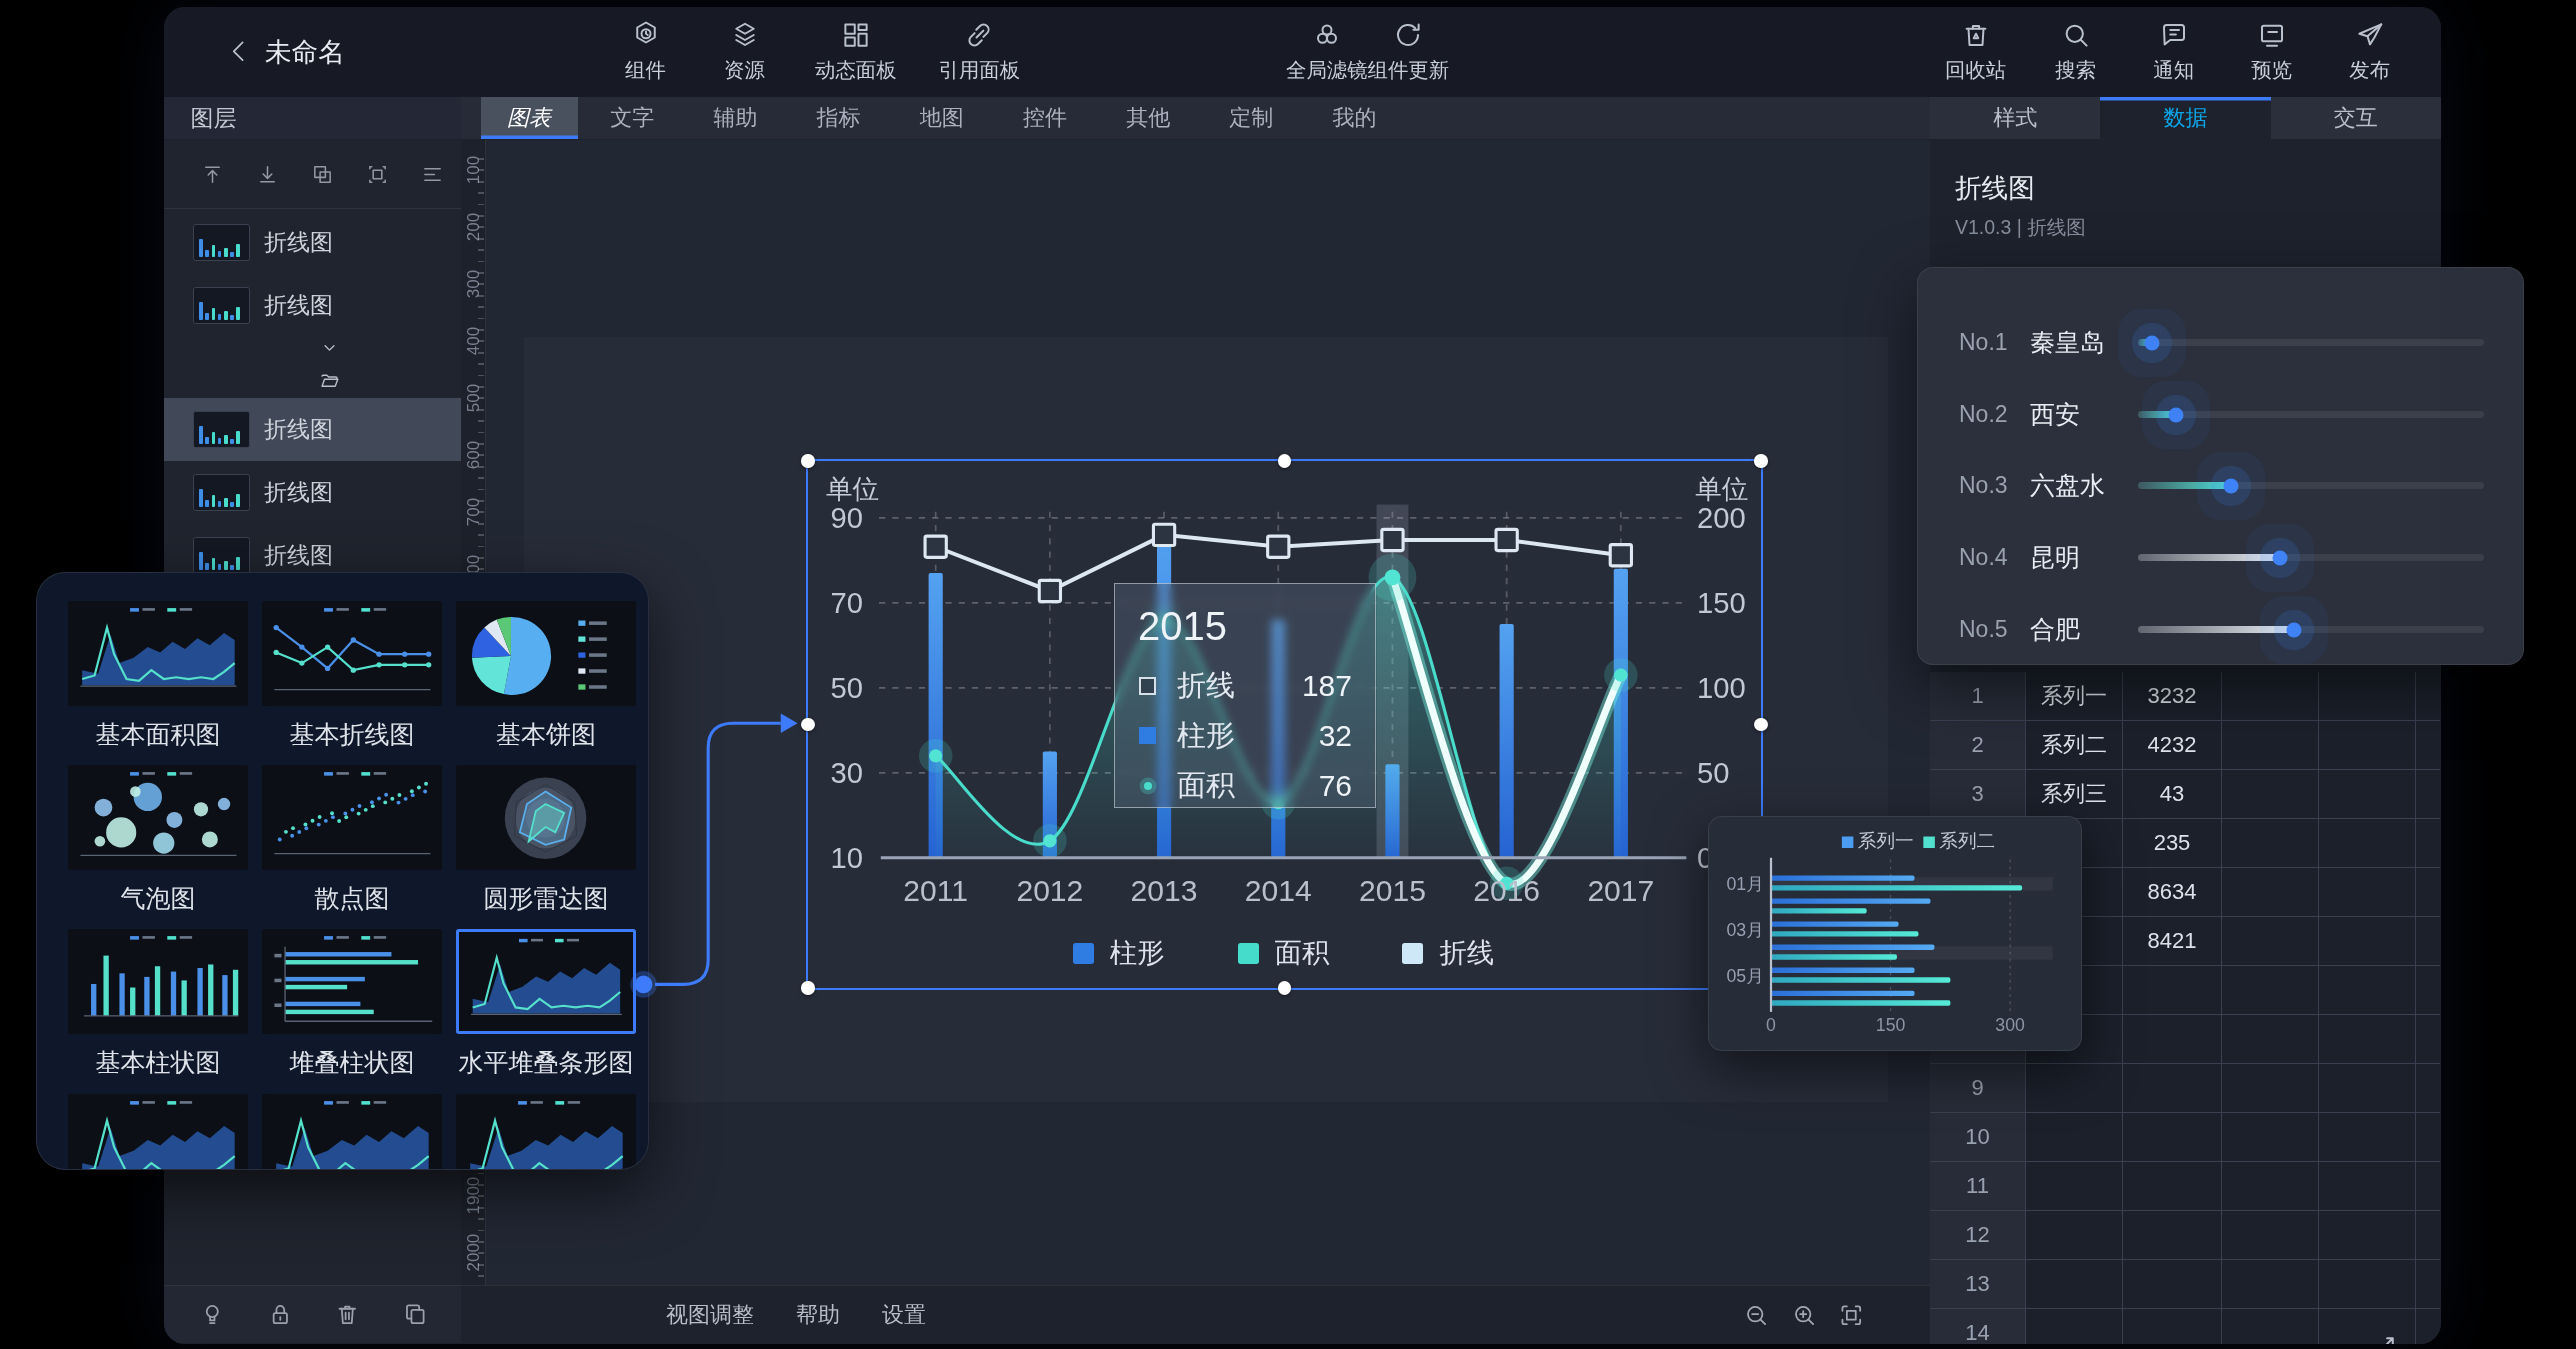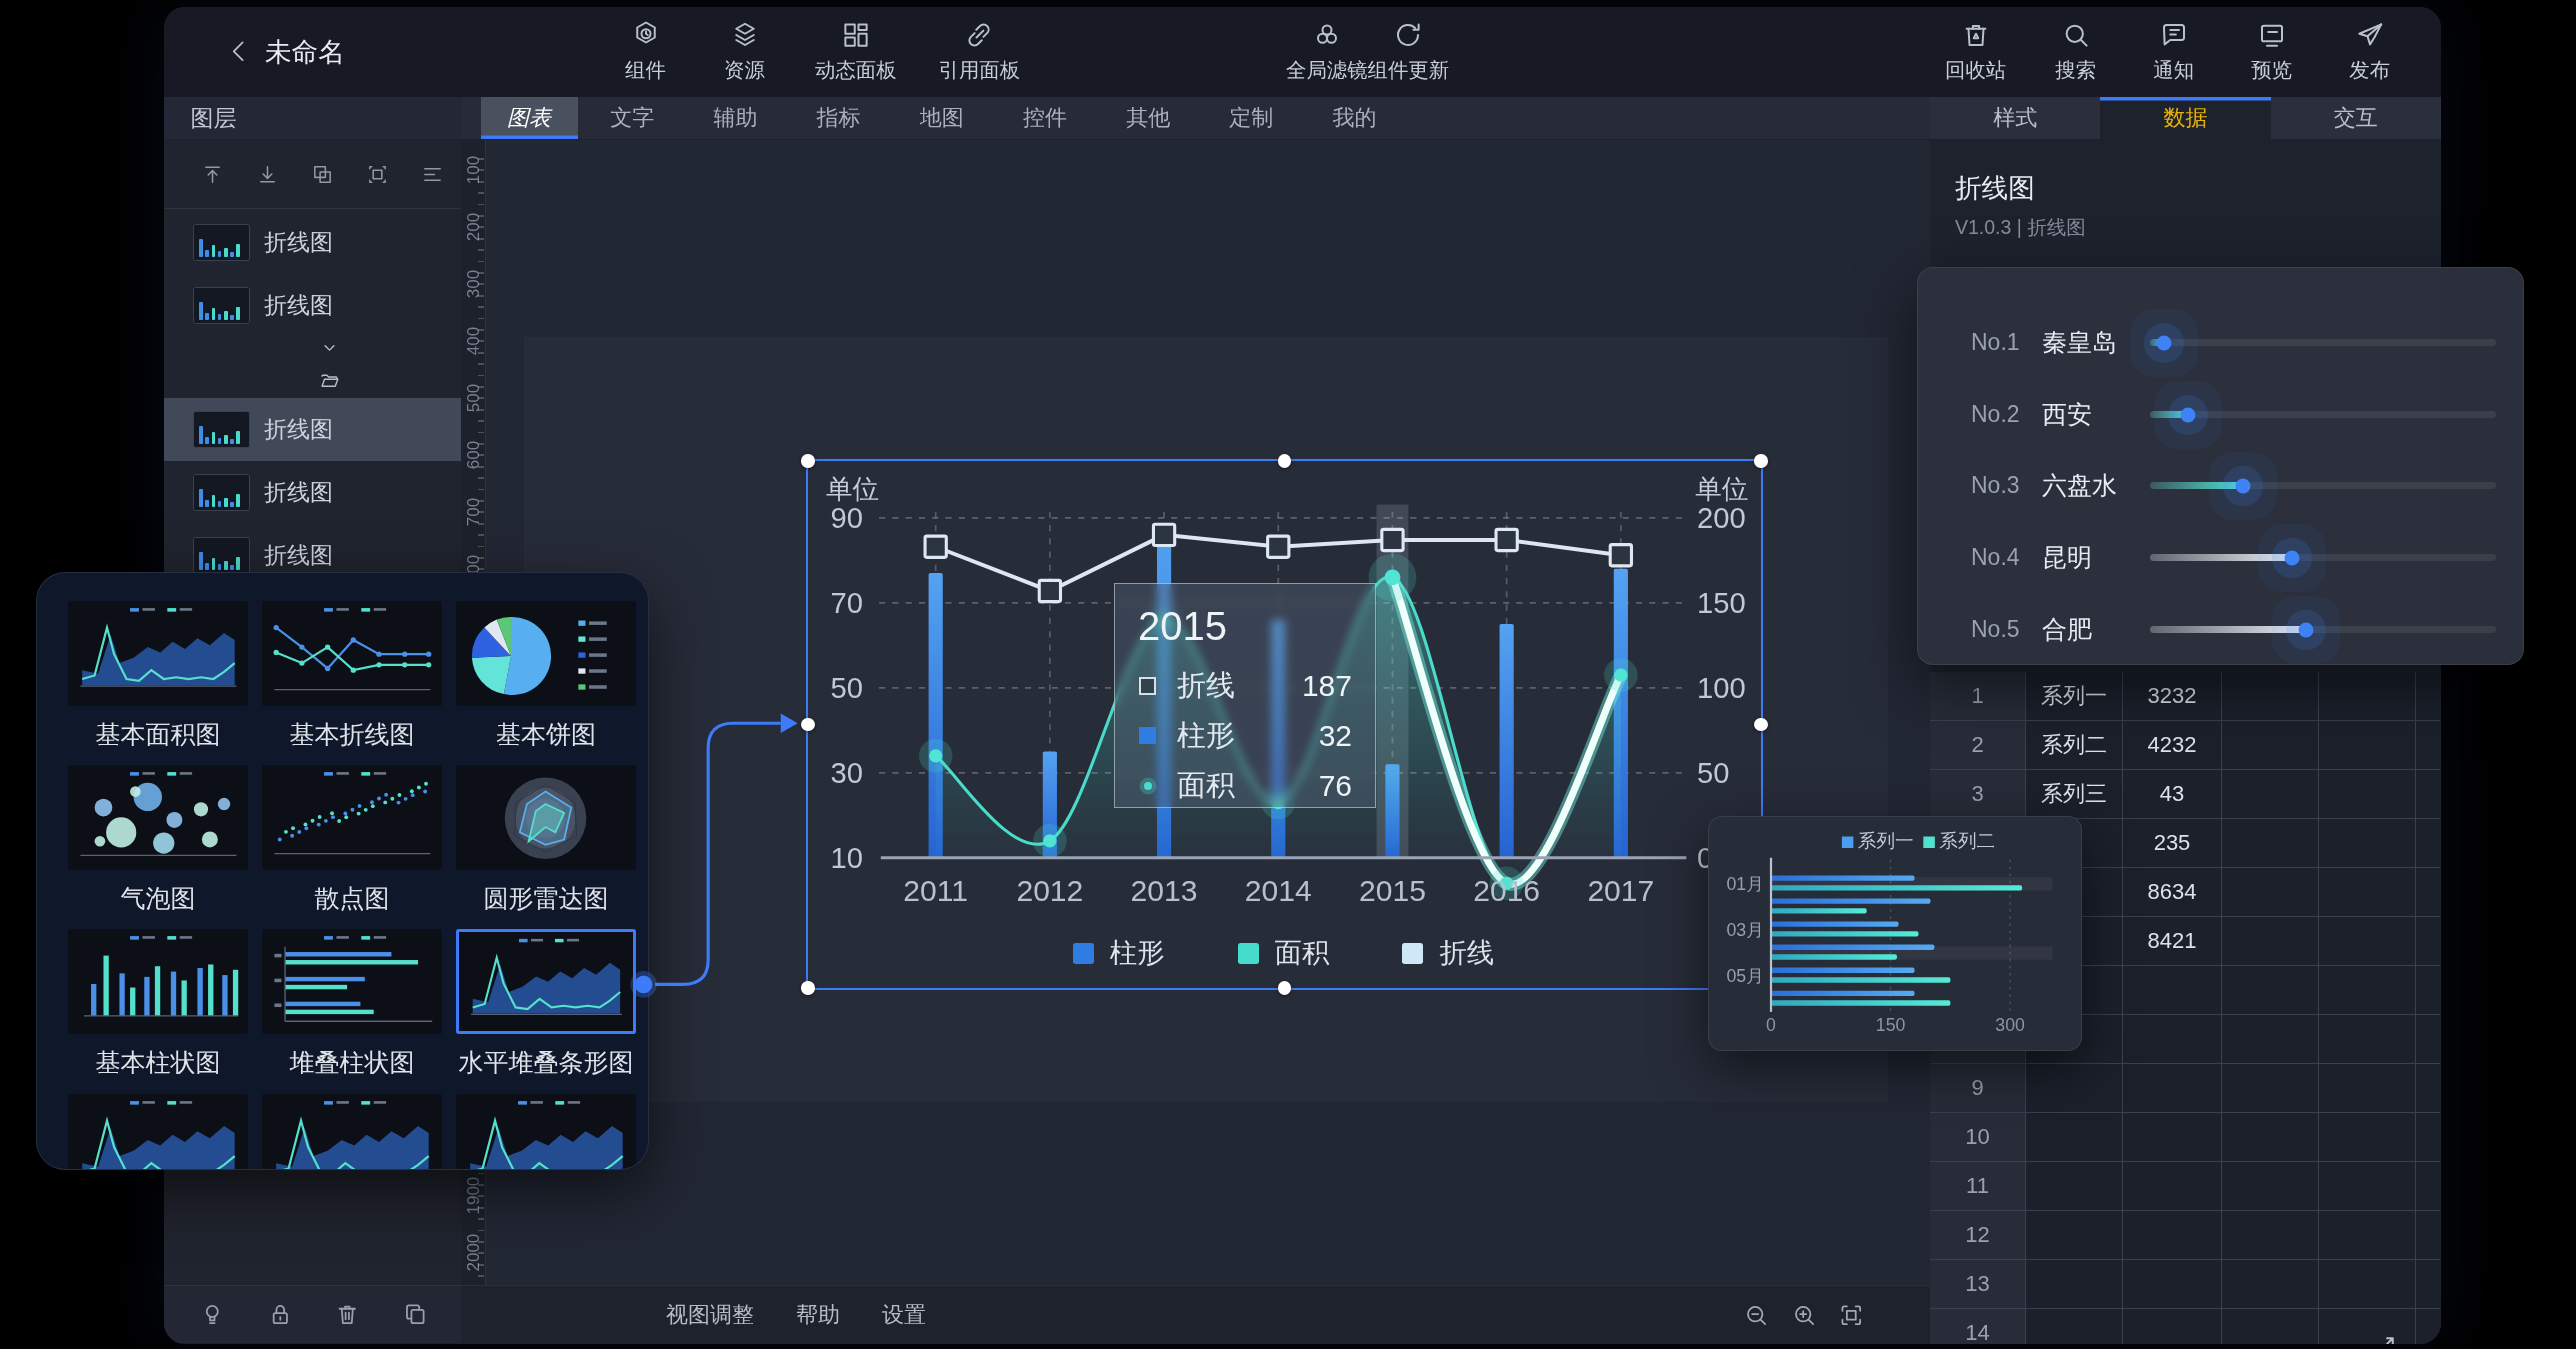--- a/index.html
+++ b/index.html
@@ -71,36 +71,36 @@
   #sidebar-bottom .ic{width:26.6px;height:26.6px;opacity:.8;cursor:pointer;}
   #canvas-bottom{position:absolute;left:297px;top:1278px;width:1469px;height:58px;background:#1e222c;border-top:0.9px solid rgba(255,255,255,.06);}
   #view-actions{position:absolute;left:205px;top:0;height:58px;display:flex;align-items:center;gap:42px;}
   #view-actions span{font-size:22px;color:#b6bcc8;cursor:pointer;}
   #zoom-tools{position:absolute;left:1282px;top:0;height:58px;display:flex;align-items:center;gap:21px;}
   #zoom-tools .ic{width:26.6px;height:26.6px;opacity:.85;cursor:pointer;}
   
   #rightpanel{position:absolute;left:1766px;top:90px;width:511px;height:1246px;background:#1d222d;}
   #ins-tabs{position:absolute;left:0;top:0;width:100%;height:42px;display:flex;}
   .ins-tab{flex:1;display:flex;align-items:center;justify-content:center;font-size:22px;color:#b9bfcb;background:#2a2f3b;cursor:pointer;}
-  .ins-tab.active{background:#1d222d;color:#eab308;box-shadow:inset 0 3.5px 0 #3e7bfa;}
+  .ins-tab.active{background:#1d222d;color:#0ea5e9;box-shadow:inset 0 3.5px 0 #3e7bfa;}
   #ins-title{position:absolute;left:25px;top:73px;font-size:26.6px;color:#e8ecf2;}
   #ins-version{position:absolute;left:25px;top:117px;font-size:19.5px;color:#848b99;}
   
   #data-table{position:absolute;left:0;top:575px;width:100%;}
   .t-row{display:flex;height:49px;box-sizing:border-box;}
   .t-cell{box-sizing:border-box;border-right:0.9px solid #394050;border-bottom:0.9px solid #394050;
     display:flex;align-items:center;justify-content:center;font-size:22px;background:#1b202b;color:#dde2ea;}
   .t-num{width:96px;background:#272c38;color:#99a1b0;}
   .t-c1{width:97px;} .t-c2{width:99px;} .t-c3{width:97px;} .t-c4{width:97px;} .t-c5{width:24px;border-right:none;}
   #resize-ic{position:absolute;left:439px;top:1235px;width:30px;height:30px;z-index:2;cursor:pointer;}
   
   #slider-card{position:absolute;left:1917px;top:267px;width:605px;height:396px;z-index:30;
     background:rgba(43,49,61,.97);border:0.9px solid rgba(255,255,255,.08);border-radius:16px;
     box-shadow:0 21px 62px rgba(0,0,0,.55);}
-  .sl-row{position:absolute;left:16px;width:100%;height:57px;display:flex;align-items:center;padding-left:36px;}
+  .sl-row{position:absolute;left:4px;width:100%;height:57px;display:flex;align-items:center;padding-left:36px;}
   .sl-no{position:absolute;left:37px;font-size:23px;color:#9aa1af;}
   .sl-city{position:absolute;left:108px;font-size:25px;color:#e8ecf3;}
   .sl-track{position:absolute;left:216px;width:346px;height:6.2px;border-radius:3.5px;background:rgba(255,255,255,.08);}
   .sl-fill{position:absolute;left:0;top:0;height:100%;border-radius:3.5px;}
   .sl-fill.teal{background:linear-gradient(90deg, rgba(82,228,210,.15), #52e4d2);}
   .sl-fill.white{background:linear-gradient(90deg, rgba(255,255,255,.2), #e9eef5);}
   .sl-handle{position:absolute;top:50%;width:15px;height:15px;border-radius:50%;background:#3e82f5;transform:translate(-50%,-50%);
     box-shadow:0 0 0 12.4px rgba(62,130,245,.16), 0 0 0 26.6px rgba(62,130,245,.07);}
   
   #gallery{position:absolute;left:36px;top:572px;width:611px;height:596px;z-index:20;

